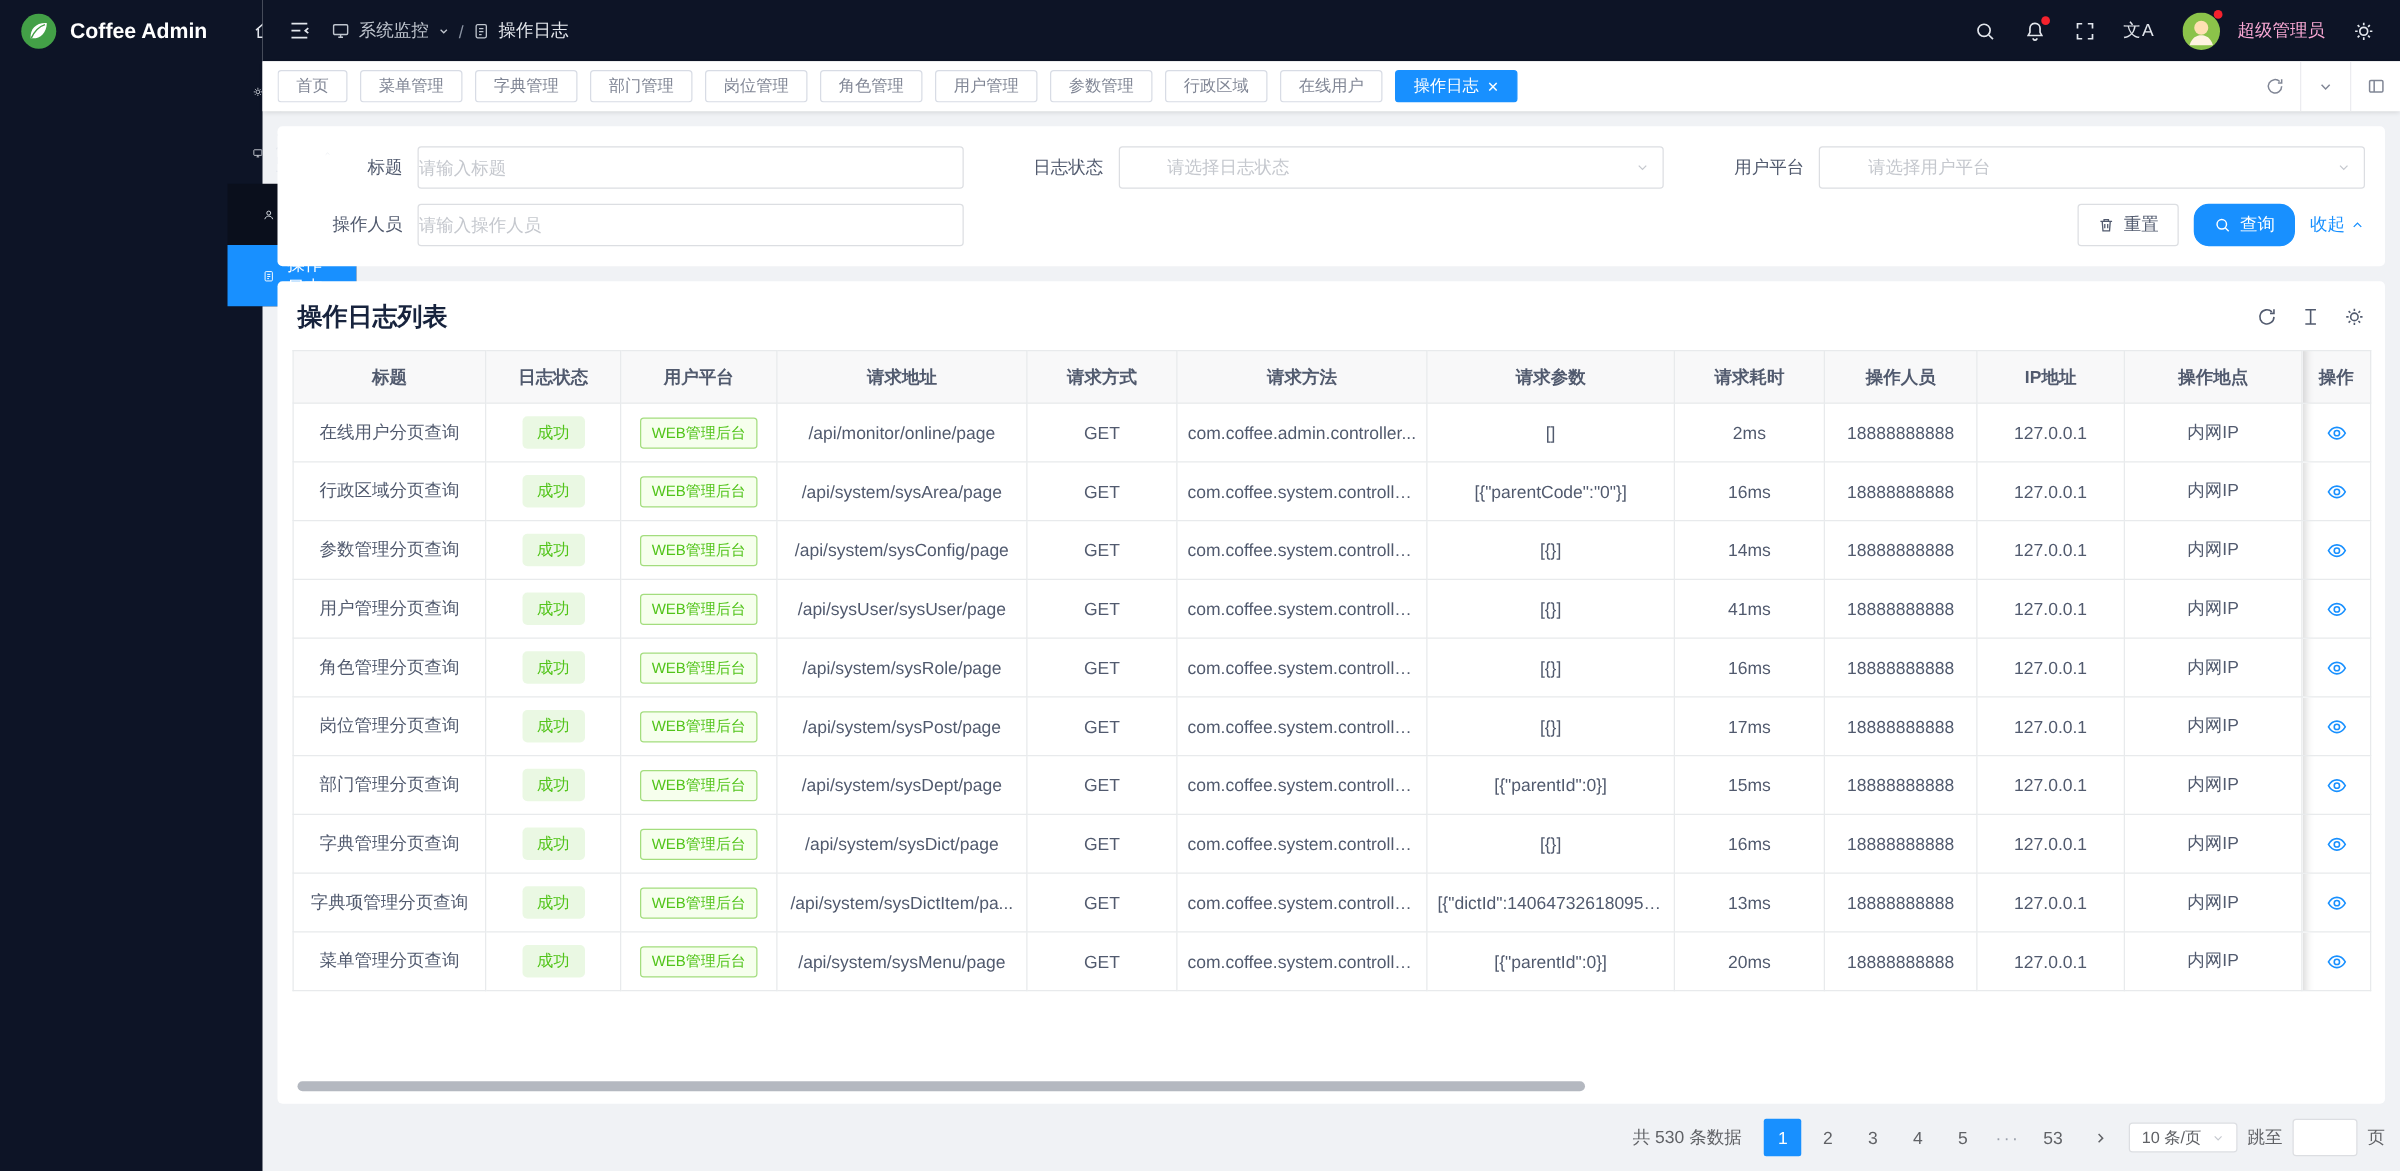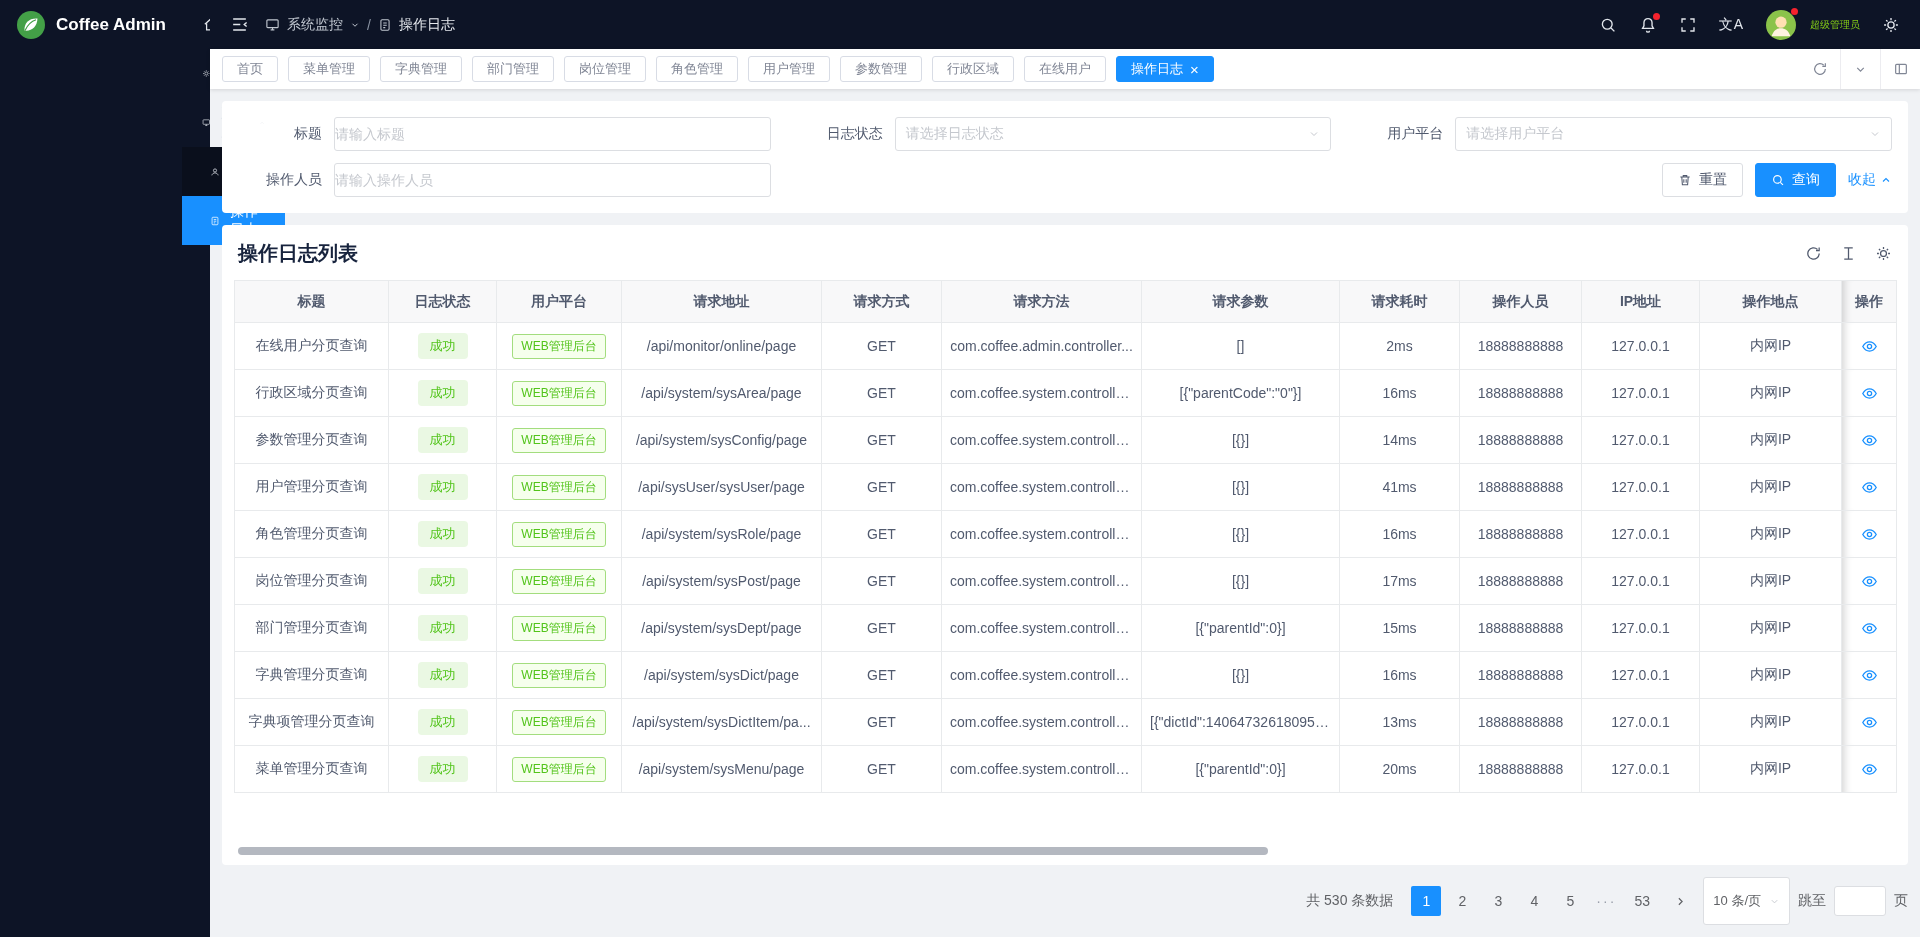--- a/index.html
+++ b/index.html
@@ -23,21 +23,21 @@
   .topbar { height:49px; background:#0d1426; display:flex; align-items:center; padding:0 20px; gap:16px; color:#cfd4dc; }
   .crumb { display:flex; align-items:center; gap:7px; font-size:14px; color:#c0c6cf; }
   .crumb .page-crumb { color:#e6e9ee; }
   .crumb-sep { color:#8a93a2; }
   .topbar-right { margin-left:auto; display:flex; align-items:center; gap:22px; }
   .icon-btn { position:relative; cursor:pointer; color:#e2e6ec; display:flex; align-items:center; }
   .badge-dot { position:absolute; top:-3px; right:-3px; width:7px; height:7px; border-radius:50%; background:#f5222d; }
   .trans-icon { font-size:14px; color:#e2e6ec; cursor:pointer; letter-spacing:1px; }
   .avatar-wrap { position:relative; width:30px; height:30px; cursor:pointer; }
   .avatar-wrap .badge-dot { top:-2px; right:-2px; }
-  .user-name { color:#84cc16; font-size:10px; margin-left:-8px; cursor:pointer;text-align:right; }
+  .user-name { color:#f9a8d4; font-size:14px; margin-left:-8px; cursor:pointer;text-align:right; }
 
   .tabbar { height:40px; background:#fff; display:flex; align-items:center; padding-left:12px; box-shadow:0 1px 4px rgba(0,0,0,.12); position:relative; z-index:2; }
   .tab-list { display:flex; align-items:center; gap:10px; flex:1; overflow:hidden; }
   .tab { height:26px; padding:0 14px; display:flex; align-items:center; gap:7px; border:1px solid #d8dce5; border-radius:3px; background:#fff; color:#808695; font-size:13px; cursor:pointer; white-space:nowrap; }
   .tab.active { background:#1890ff; border-color:#1890ff; color:#fff; }
   .tab-close { font-size:15px; line-height:1; cursor:pointer; }
   .tab-controls { display:flex; align-items:center; height:100%; }
   .tab-ctrl { width:40px; height:100%; display:flex; align-items:center; justify-content:center; color:#808695; cursor:pointer; }
   .tab-ctrl.bordered { border-left:1px solid #ececf0; }
 
@@ -45,25 +45,25 @@
 
   
   .filter-card { background:#fff; border-radius:4px; padding:16px; }
   .filter-grid { display:grid; grid-template-columns:1fr 1fr 1fr; column-gap:28px; row-gap:12px; }
   .field { display:flex; align-items:center; }
   .field-label { width:96px; text-align:right; padding-right:12px; color:#515a6e; white-space:nowrap; }
   .control { flex:1; height:34px; border:1px solid #dcdee2; border-radius:3px; background:#fff; }
   input.control { outline:none; padding:0 0; font-size:14px; color:#515a6e; font-family:inherit; }
   input::placeholder { color:#c5c8ce; }
   .select { display:flex; align-items:center; padding:0 10px; cursor:pointer; }
-  .select .placeholder { color:#c5c8ce; flex:1; font-size:14px; }
+  .select .placeholder { color:#c5c8ce; flex:1; font-size:14px;margin-left:28px; }
   .select .chev { color:#c5c8ce; }
   .filter-actions { grid-column:2 / 4; display:flex; align-items:center; justify-content:flex-end; gap:12px; }
   .btn { height:34px; padding:0 15px; border-radius:3px; display:flex; align-items:center; gap:7px; font-size:14px; cursor:pointer; border:1px solid #dcdee2; background:#fff; color:#515a6e; }
-  .btn-primary { background:#1890ff; border-color:#1890ff; color:#fff; }
+  .btn-primary { background:#1890ff; border-color:#1890ff; color:#fff;border-radius:12px; }
   .link-collapse { color:#1890ff; display:flex; align-items:center; gap:4px; cursor:pointer; font-size:14px; }
 
   
   .table-card { background:#fff; border-radius:4px; margin-top:12px; flex:1; display:flex; flex-direction:column; overflow:hidden; }
   .table-toolbar { display:flex; align-items:center; padding:15px 16px 13px; }
   .table-title { font-size:20px; font-weight:bold; color:#17233d; }
   .toolbar-icons { margin-left:auto; display:flex; align-items:center; gap:18px; color:#515a6e; }
   .toolbar-icons .icon { cursor:pointer; display:flex; }
   .table-wrap { padding:0 12px; }
   .log-table { width:100%; border-collapse:collapse; table-layout:fixed; }
@@ -77,21 +77,21 @@
   .h-scrollbar { height:8px; margin:6px 12px 10px; position:relative; }
   .h-thumb { position:absolute; left:4px; top:0; height:8px; width:62%; background:#b4b8c0; border-radius:4px; cursor:pointer; }
 
   
   .pagination { display:flex; align-items:center; justify-content:flex-end; gap:8px; margin-top:12px; color:#606266; font-size:14px; }
   .page-total { margin-right:10px; }
   .page-item { min-width:30px; height:30px; padding:0 4px; display:flex; align-items:center; justify-content:center; border-radius:2px; cursor:pointer; color:#606266; }
   .page-item.active { background:#1890ff; color:#fff; }
   .page-item.ellipsis { cursor:default; letter-spacing:2px; color:#9aa0ab; }
   .page-next { width:30px; height:30px; display:flex; align-items:center; justify-content:center; cursor:pointer; color:#606266; }
-  .size-select { height:48px; border:1px solid #dcdee2; border-radius:3px; background:#fff; display:flex; align-items:center; gap:8px; padding:0 9px; font-size:13px; cursor:pointer; }
+  .size-select { height:24px; border:1px solid #dcdee2; border-radius:3px; background:#fff; display:flex; align-items:center; gap:8px; padding:0 9px; font-size:13px; cursor:pointer; }
   .size-select .chev { color:#c5c8ce; }
   .jump { display:flex; align-items:center; gap:8px; }
   .jump-input { width:52px; height:30px; border:1px solid #dcdee2; border-radius:3px; outline:none; text-align:center; background:#fff; font-family:inherit; }
 </style>
 </head>
 <body>
 
 <aside class="sidebar">
   <div class="logo">
     <svg width="30" height="30" viewBox="0 0 30 30">

